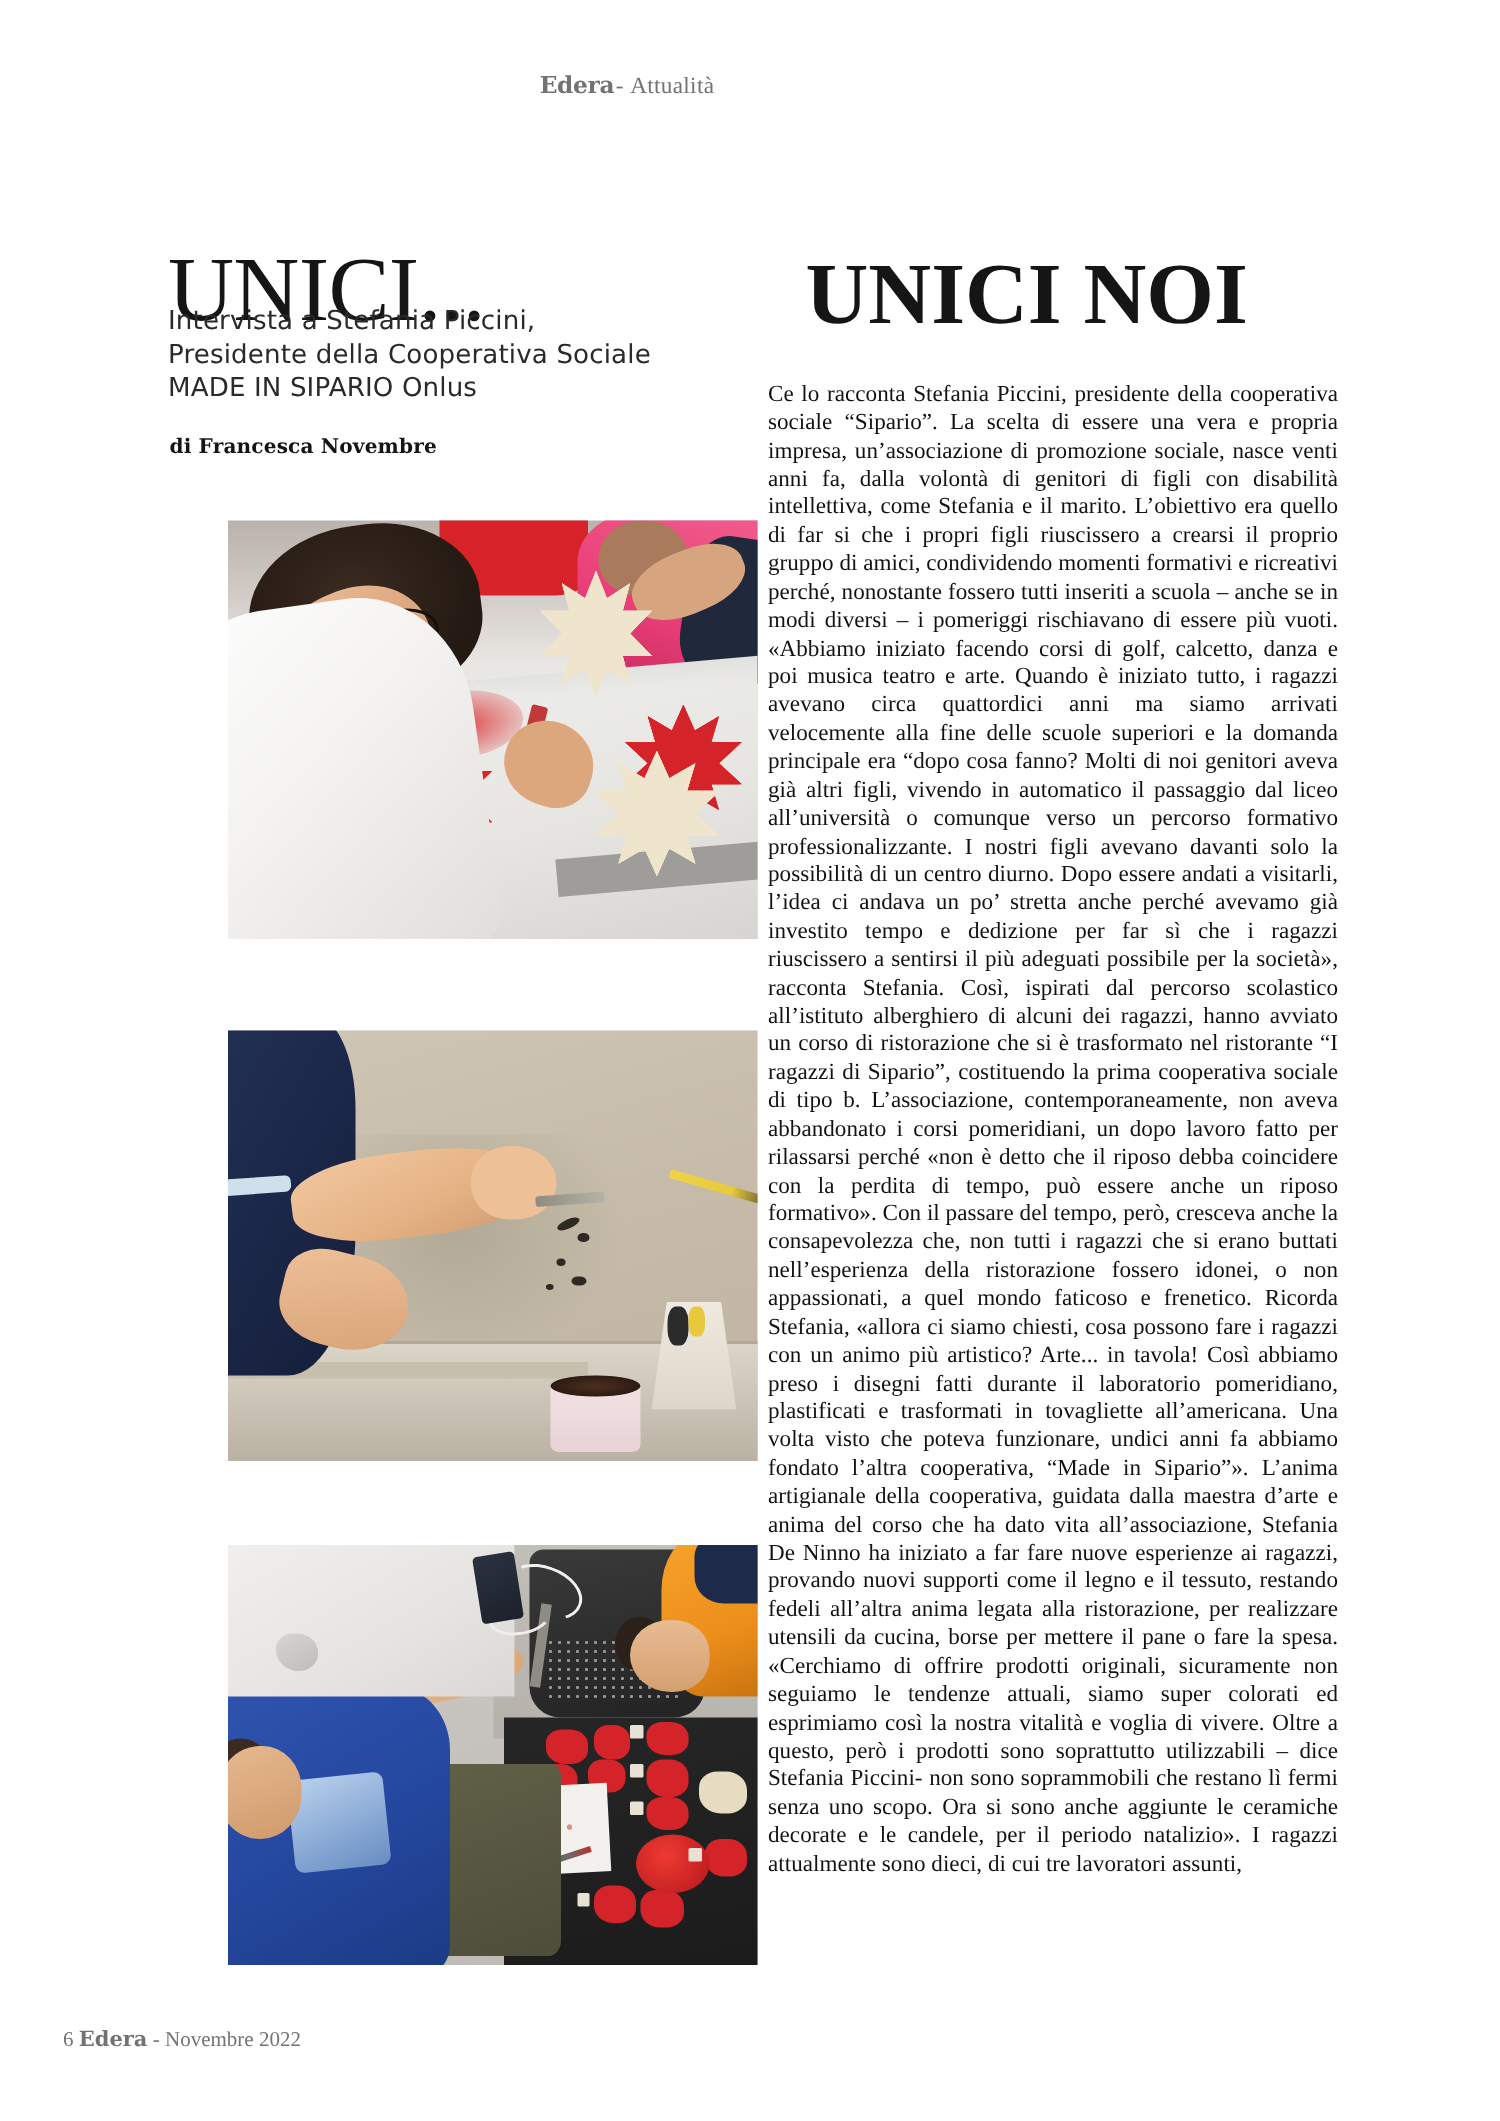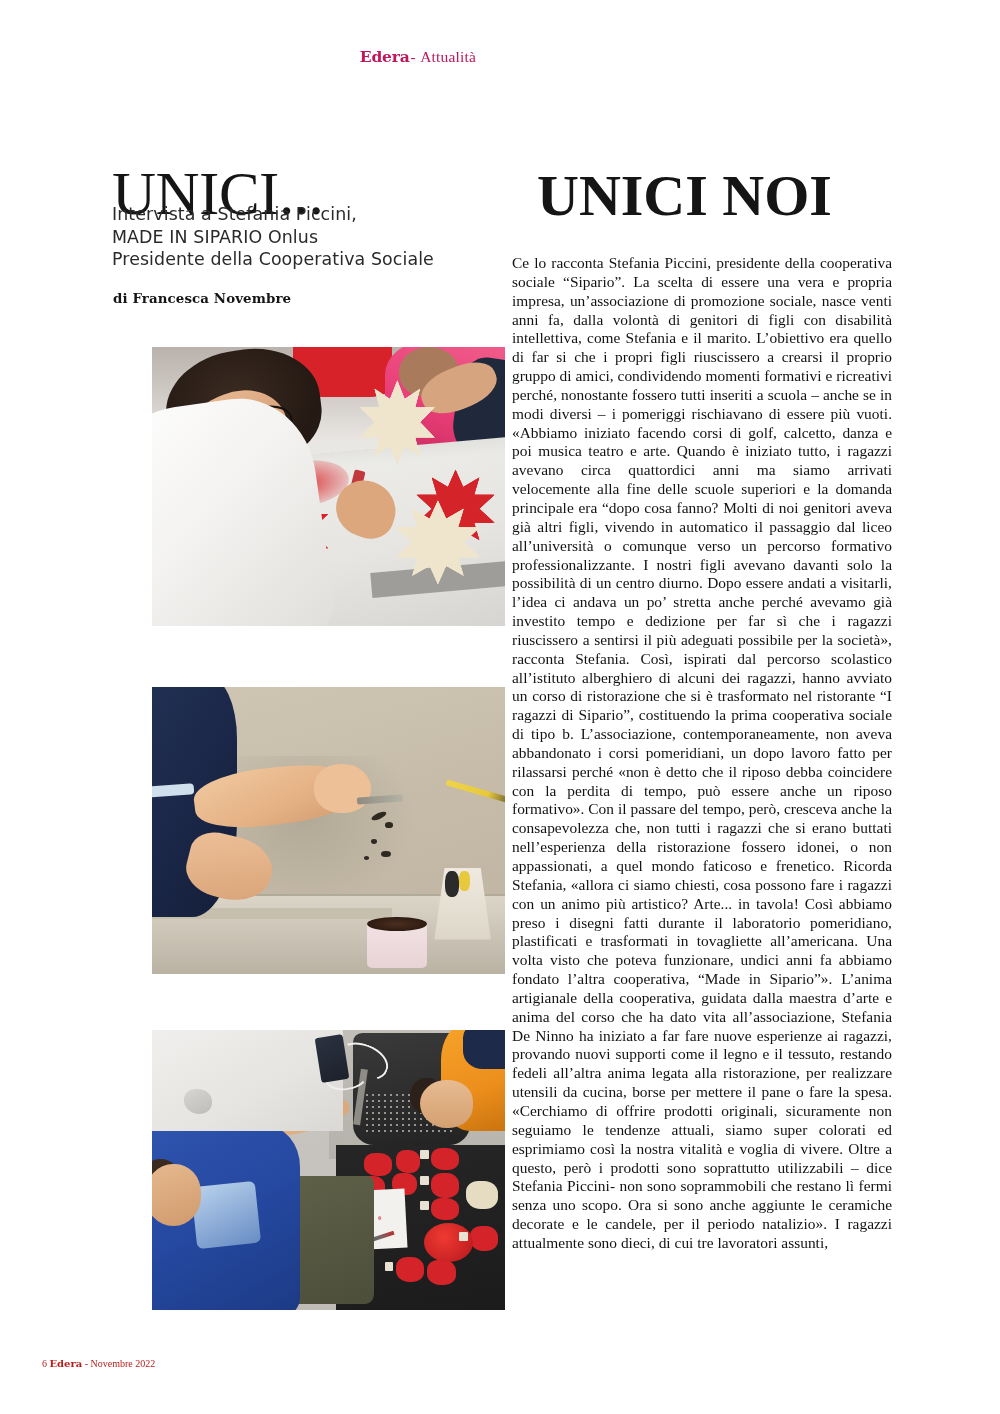--- a/index.html
+++ b/index.html
@@ -25,21 +25,21 @@
 
   
   .running-head {
     position: absolute;
     top: 47px;
     left: 0;
     width: 836px;
     text-align: center;
     font-size: 15.5px;
     letter-spacing: 0.2px;
-    color: #be185d;
+    color: #737373;
     white-space: nowrap;
   }
   .running-head .brand {
     font-family: "DejaVu Serif", "Liberation Serif", serif;
     font-weight: 700;
     letter-spacing: -0.2px;
   }
   .running-head .sep { padding: 0 1px; }
   .running-head .section {
     font-family: "Liberation Serif", serif;
@@ -483,22 +483,22 @@
     font-weight: 400;
     padding: 3px 4px 0 0;
     color: #111111;
   }
 
   
   .footer {
     position: absolute;
     left: 42px;
     bottom: 45px;
-    font-size: 10px;
-    color: #b91c1c;
+    font-size: 14px;
+    color: #737373;
     white-space: nowrap;
   }
   .footer .brand {
     font-family: "DejaVu Serif", "Liberation Serif", serif;
     font-weight: 700;
   }
 </style>
 </head>
 <body>
 
@@ -506,22 +506,22 @@
 
   <div class="running-head">
     <span class="brand">Edera</span><span class="sep">-</span> <span class="section">Attualità</span>
   </div>
 
   <h1 class="headline-left">UNICI...</h1>
   <h1 class="headline-right">UNICI NOI</h1>
 
   <div class="standfirst">
     <span class="l">Intervista a Stefania Piccini,</span>
+    <span class="l">Presidente della Cooperativa Sociale</span>
     <span class="l">MADE IN SIPARIO Onlus</span>
-    <span class="l">Presidente della Cooperativa Sociale</span>
   </div>
 
   <div class="byline">di Francesca Novembre</div>
 
   <figure class="photo" id="photo-1">
     <div class="scene">
       <div class="p1-bg"></div>
       <div class="p1-red-top"></div>
       <div class="p1-pink-person"></div>
       <div class="p1-navy"></div>

